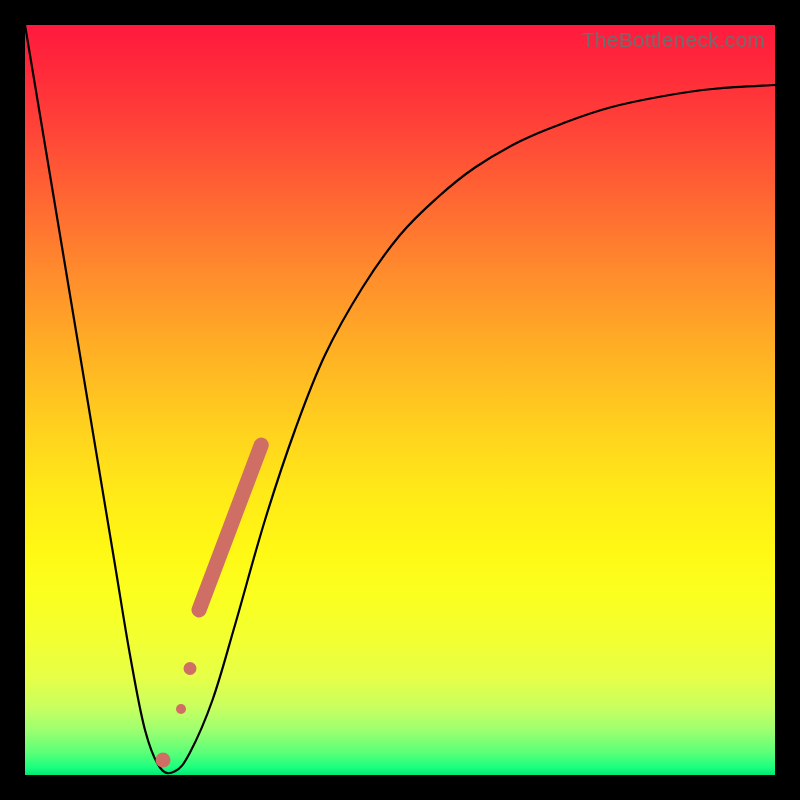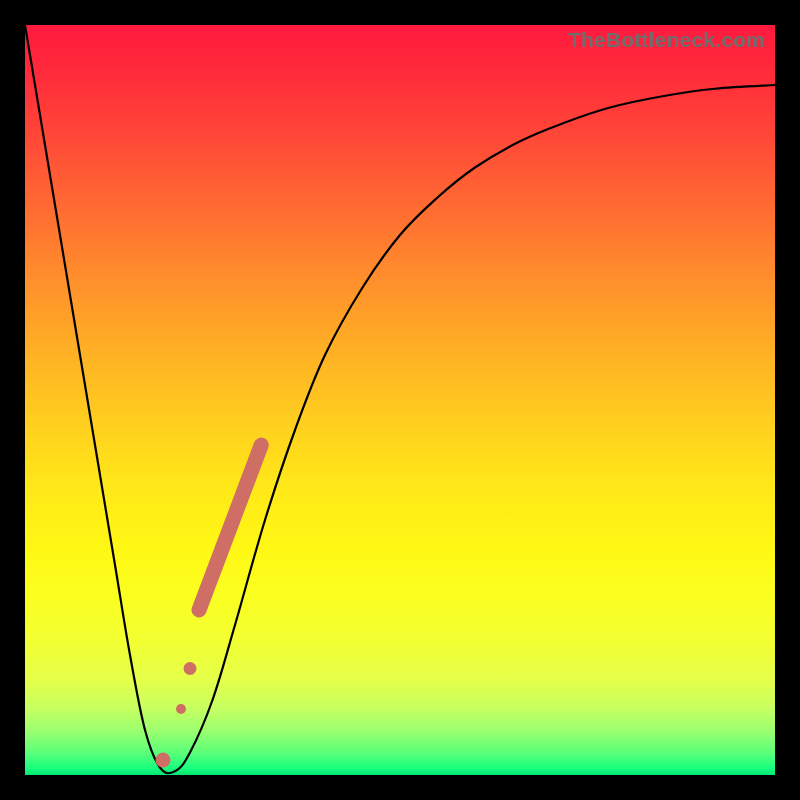--- a/index.html
+++ b/index.html
@@ -45,21 +45,21 @@
       #1bff7f 99%,
       #00e874 100%
     );
   }
   .watermark {
     position: absolute;
     top: 3px;
     right: 10px;
     color: #6e6e6e;
     font-size: 21px;
-    font-weight: 700;
+    font-weight: 400;
     letter-spacing: 0.2px;
     user-select: none;
   }
   svg.curve {
     position: absolute;
     left: 0;
     top: 0;
     width: 750px;
     height: 750px;
     overflow: visible;

